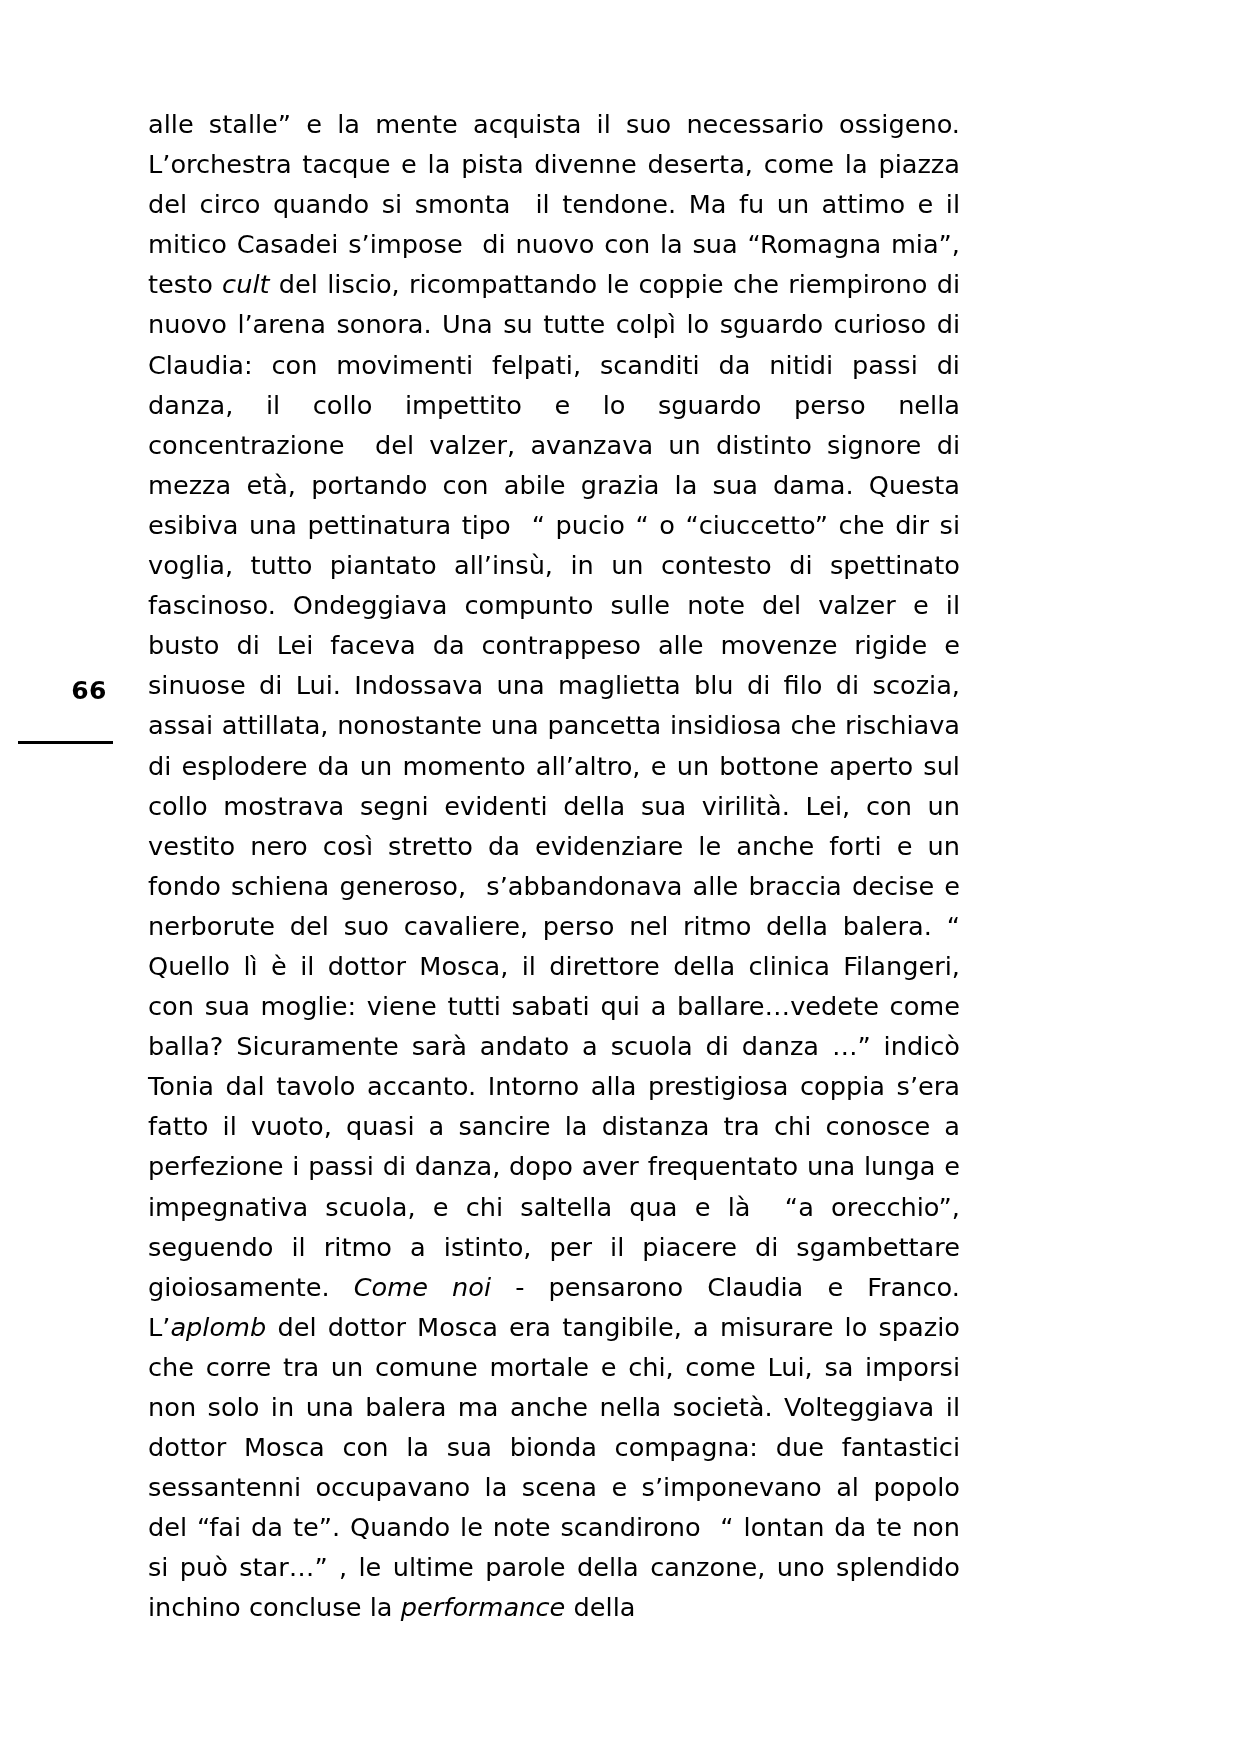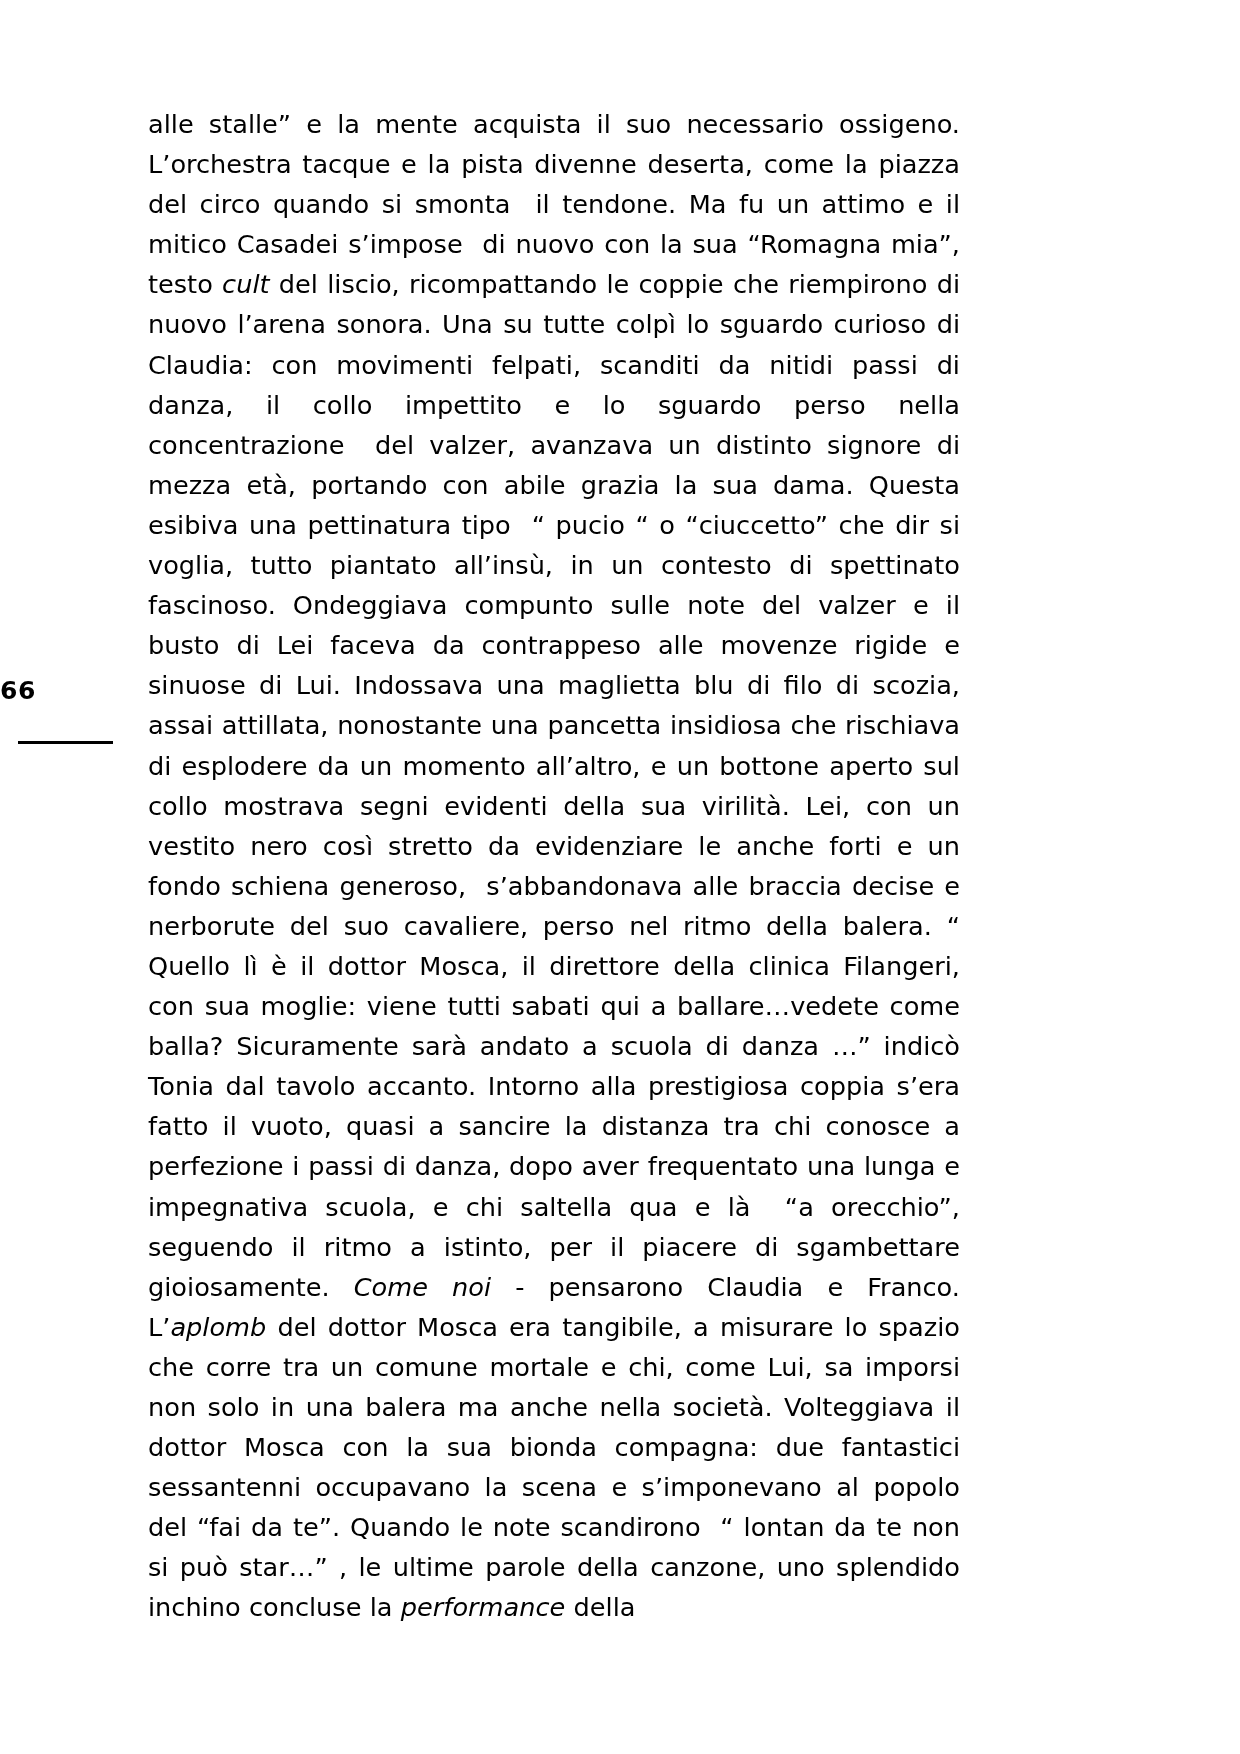--- a/index.html
+++ b/index.html
@@ -18,21 +18,21 @@
   .page {
     position: absolute;
     inset: 0;
   }
   
   .folio {
     position: absolute;
     left: 0;
     top: 678px;
     width: 115px;
-    text-align: left;
+    text-align: right;
     padding-right: 8px;
     box-sizing: border-box;
   }
   .folio-number {
     font-family: "DejaVu Sans", sans-serif;
     font-weight: bold;
     font-size: 25px;
     line-height: 1;
     letter-spacing: 0.5px;
     color: #000;

